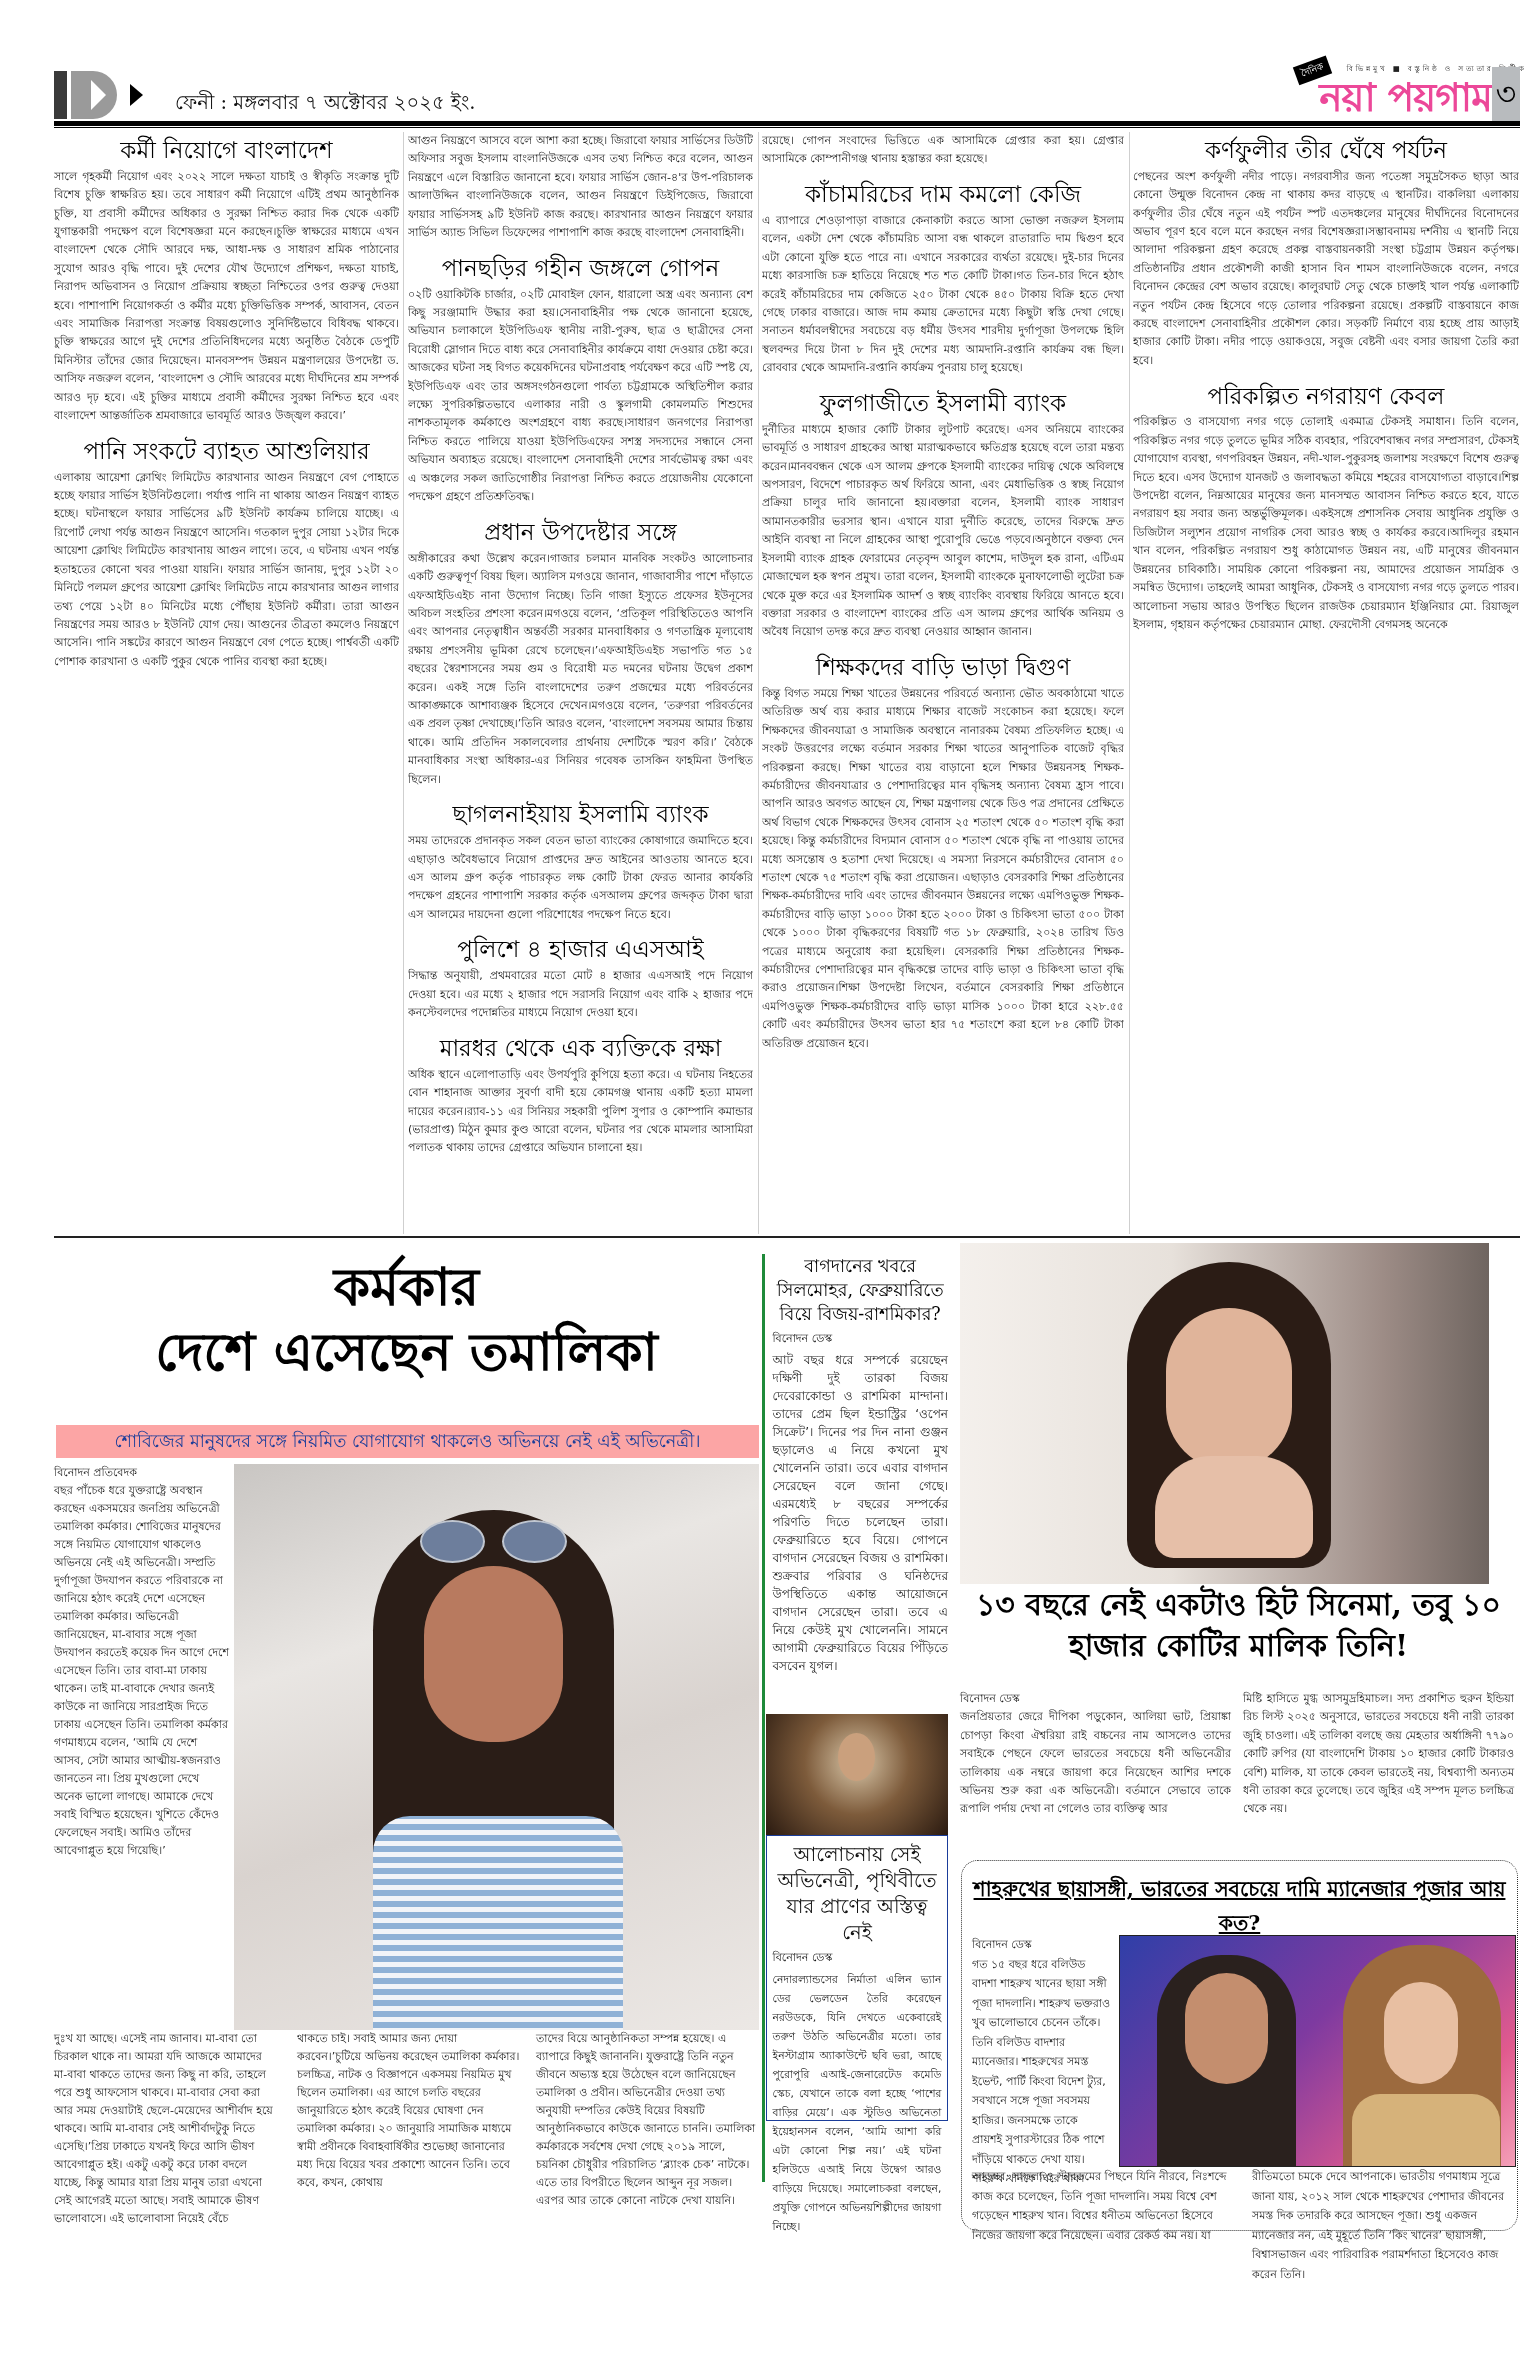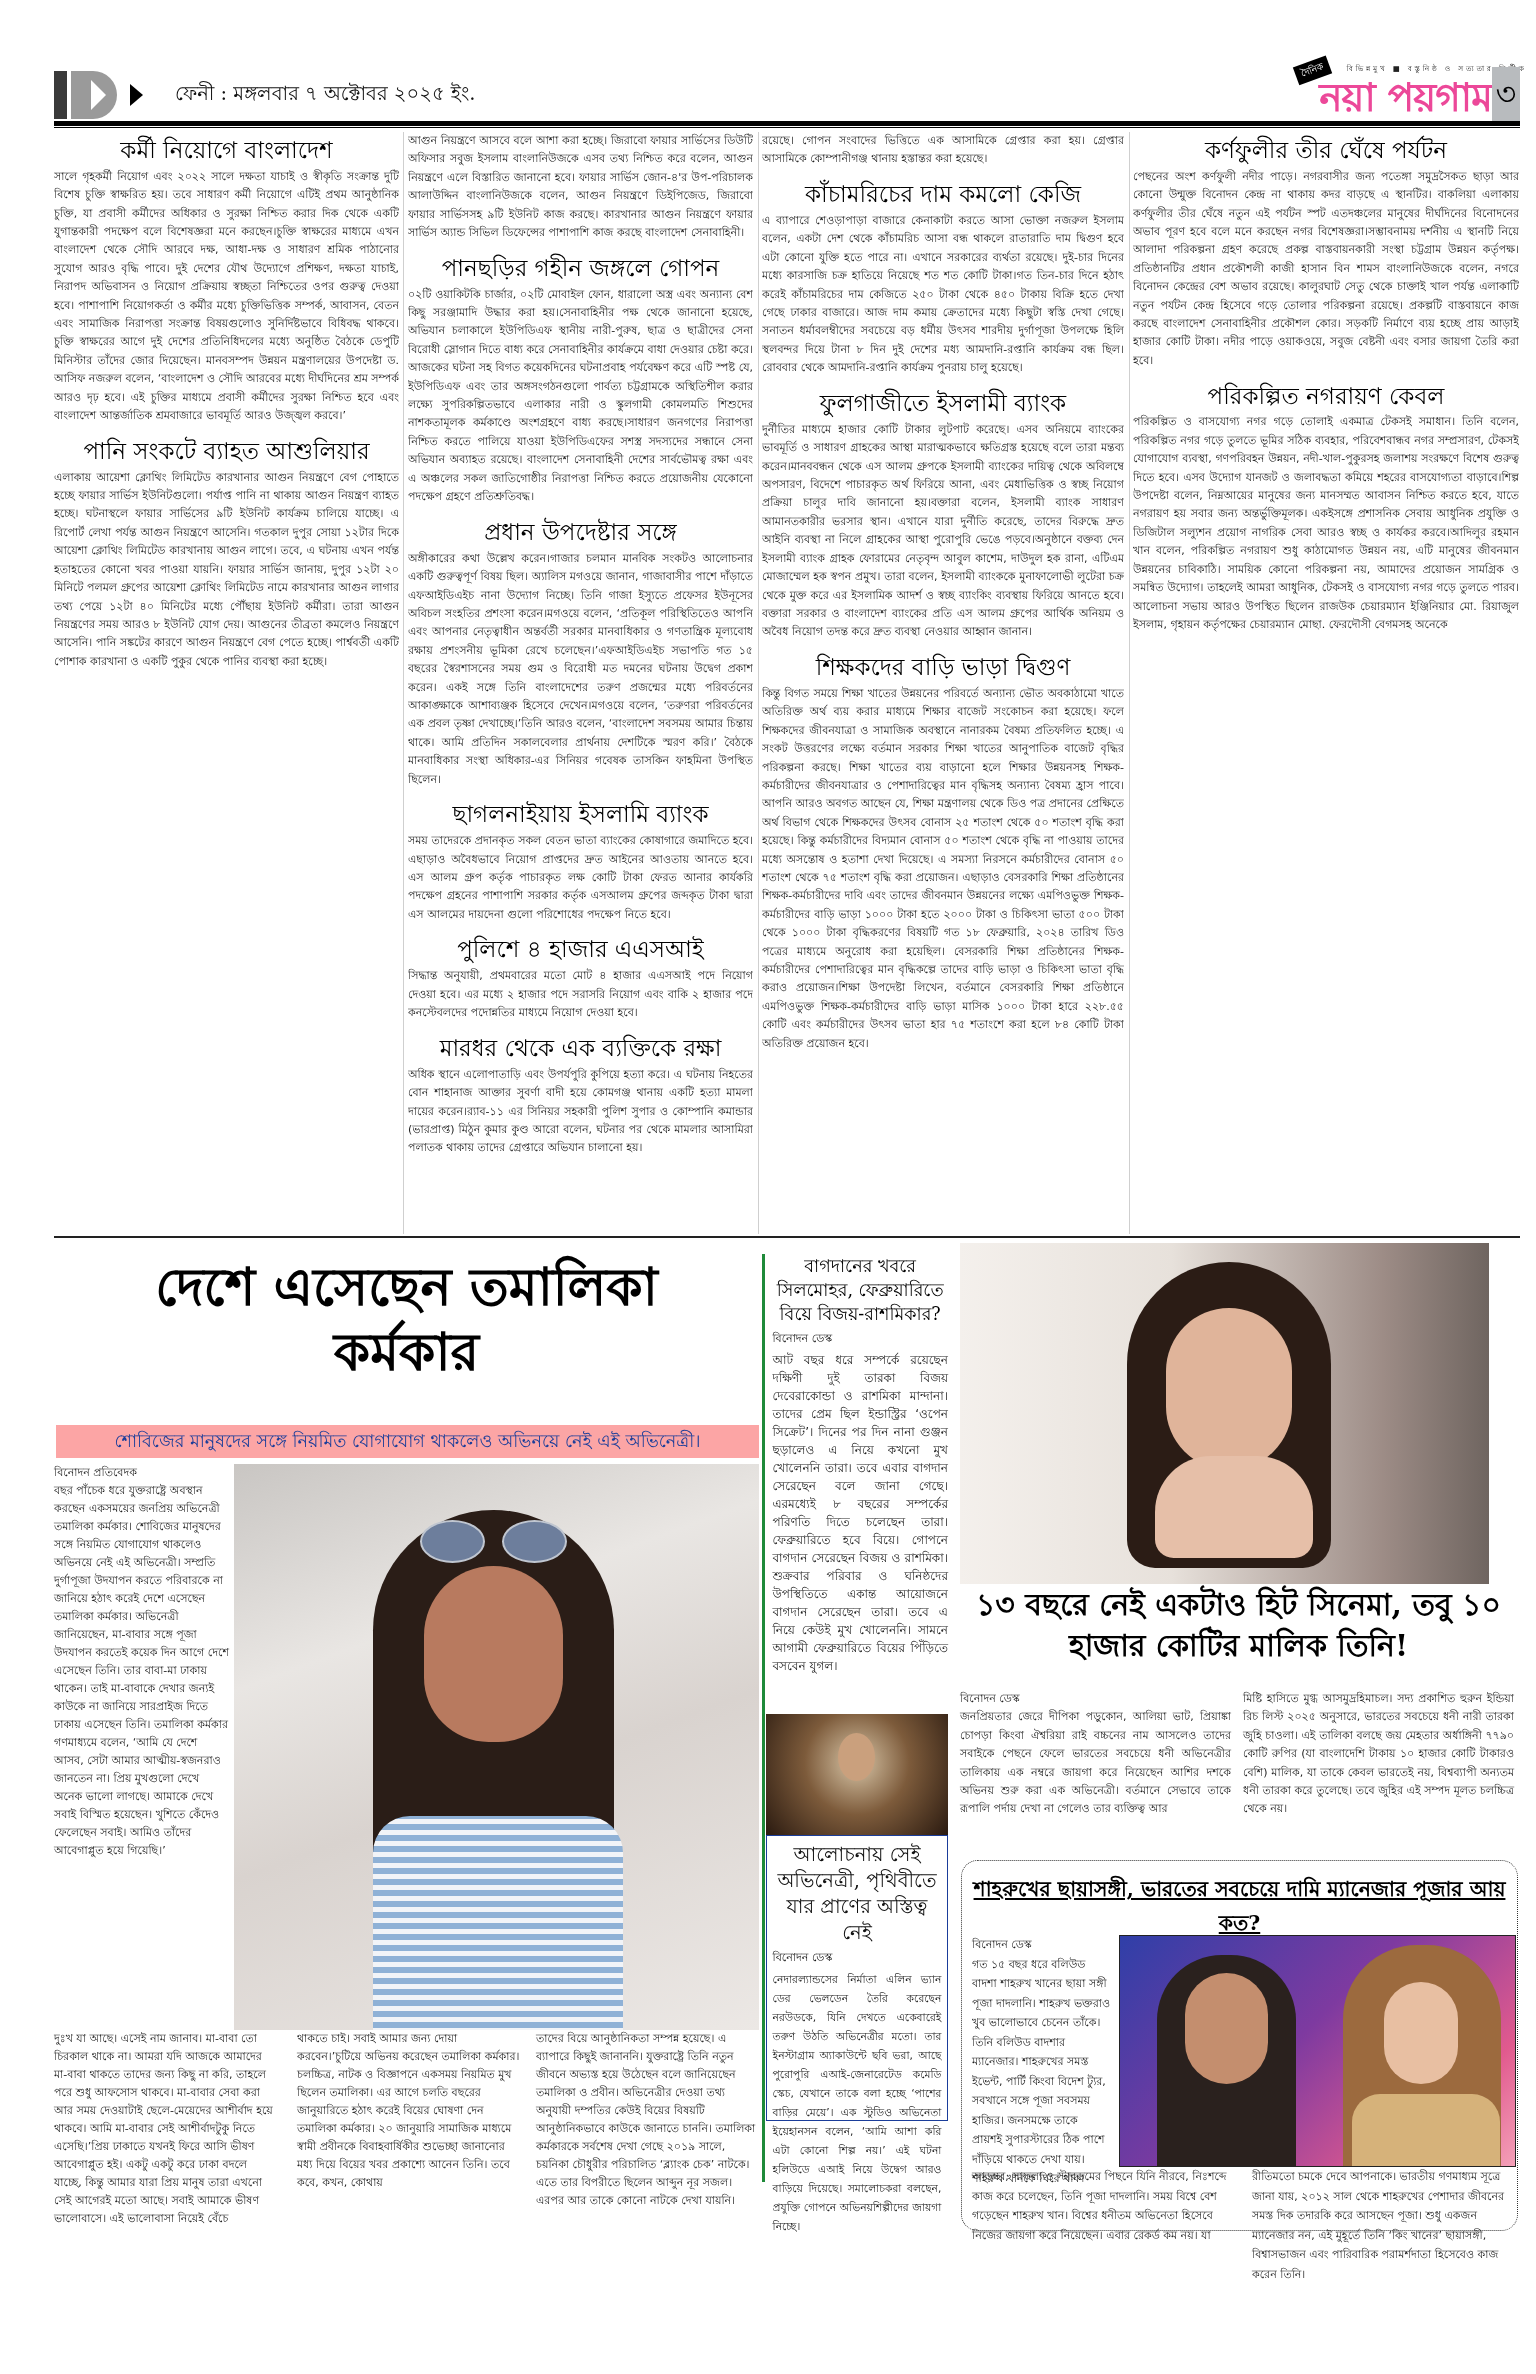--- a/index.html
+++ b/index.html
@@ -8,21 +8,21 @@
 
   .page { position: absolute; left: 0; top: 0; width: 1536px; height: 2375px; }
 
   
   .header { position: absolute; left: 54px; top: 67px; width: 1466px; height: 58px; }
   .page-tab { position: absolute; left: 0; top: 3.7px; width: 102px; height: 48px; }
   .page-tab .bar { position: absolute; left: 0; top: 0; width: 13px; height: 48px; background: #3a3a3a; }
   .page-tab .shape { position: absolute; left: 16.7px; top: 0; width: 46px; height: 48px; background: #9a9a9a; border-radius: 0 24px 24px 0; }
   .page-tab .chev { position: absolute; left: 37px; top: 9.3px; width: 0; height: 0; border-top: 15px solid transparent; border-bottom: 15px solid transparent; border-left: 15px solid #fff; }
   .page-tab .arrow { position: absolute; left: 76px; top: 13px; width: 0; height: 0; border-top: 11px solid transparent; border-bottom: 11px solid transparent; border-left: 13px solid #000; }
-  .dateline { position: absolute; left: 121px; top: 12px; font-size: 19.5px; color: #111; font-family: "DejaVu Serif", serif; }
+  .dateline { position: absolute; left: 121px; top: 21px; font-size: 19.5px; color: #111; font-family: "DejaVu Serif", serif; }
   .masthead { position: absolute; right: 28px; top: -1.9px; height: 56px; display: flex; align-items: flex-end; }
   .masthead .tag { position: absolute; left: -5.6px; top: -3.7px; background: #000; color: #fff; font-size: 9.3px; padding: 1.9px 5.6px; transform: rotate(-20deg); }
   .masthead .tagline { position: absolute; left: 46px; top: -1.9px; font-size: 7.4px; letter-spacing: 2.8px; white-space: nowrap; color: #222; }
   .masthead .name { font-size: 39px; font-weight: bold; color: #ec4899; font-family: "DejaVu Serif", serif; letter-spacing: -0.9px; line-height: 48px; padding-left: 18.6px; }
   .page-num { position: absolute; right: 0; top: 0; width: 28px; height: 54px; background: #b8bbbe; font-size: 32px; color: #000; text-align: center; line-height: 54px; font-family: "DejaVu Serif", serif; }
   .rule-thick { position: absolute; left: 54px; top: 121px; width: 1466px; height: 4.6px; background: #000; }
   .rule-thin { position: absolute; left: 54px; top: 127px; width: 1466px; height: 1.4px; background: #000; }
 
   
   .col { position: absolute; overflow: hidden; }
@@ -176,22 +176,22 @@
     </div>
     <div class="story">
       <h2>পরিকল্পিত নগরায়ণ কেবল</h2>
       <p>পরিকল্পিত ও বাসযোগ্য নগর গড়ে তোলাই একমাত্র টেকসই সমাধান। তিনি বলেন, পরিকল্পিত নগর গড়ে তুলতে ভূমির সঠিক ব্যবহার, পরিবেশবান্ধব নগর সম্প্রসারণ, টেকসই যোগাযোগ ব্যবস্থা, গণপরিবহন উন্নয়ন, নদী-খাল-পুকুরসহ জলাশয় সংরক্ষণে বিশেষ গুরুত্ব দিতে হবে। এসব উদ্যোগ যানজট ও জলাবদ্ধতা কমিয়ে শহরের বাসযোগ্যতা বাড়াবে।শিল্প উপদেষ্টা বলেন, নিম্নআয়ের মানুষের জন্য মানসম্মত আবাসন নিশ্চিত করতে হবে, যাতে নগরায়ণ হয় সবার জন্য অন্তর্ভুক্তিমূলক। একইসঙ্গে প্রশাসনিক সেবায় আধুনিক প্রযুক্তি ও ডিজিটাল সল্যুশন প্রয়োগ নাগরিক সেবা আরও স্বচ্ছ ও কার্যকর করবে।আদিলুর রহমান খান বলেন, পরিকল্পিত নগরায়ণ শুধু কাঠামোগত উন্নয়ন নয়, এটি মানুষের জীবনমান উন্নয়নের চাবিকাঠি। সাময়িক কোনো পরিকল্পনা নয়, আমাদের প্রয়োজন সামগ্রিক ও সমন্বিত উদ্যোগ। তাহলেই আমরা আধুনিক, টেকসই ও বাসযোগ্য নগর গড়ে তুলতে পারব।আলোচনা সভায় আরও উপস্থিত ছিলেন রাজউক চেয়ারম্যান ইঞ্জিনিয়ার মো. রিয়াজুল ইসলাম, গৃহায়ন কর্তৃপক্ষের চেয়ারম্যান মোছা. ফেরদৌসী বেগমসহ অনেকে</p>
     </div>
   </div>
 
   <div class="section-rule"></div>
 
   <div class="ent-headline">
+    <div>কর্মকার</div>
     <div>দেশে এসেছেন তমালিকা</div>
-    <div>কর্মকার</div>
   </div>
   <div class="ent-sub">শোবিজের মানুষদের সঙ্গে নিয়মিত যোগাযোগ থাকলেও অভিনয়ে নেই এই অভিনেত্রী।</div>
 
   <div class="ent-byline-col">
     <div>বিনোদন প্রতিবেদক</div>
     <div>বছর পাঁচেক ধরে যুক্তরাষ্ট্রে অবস্থান করছেন একসময়ের জনপ্রিয় অভিনেত্রী তমালিকা কর্মকার। শোবিজের মানুষদের সঙ্গে নিয়মিত যোগাযোগ থাকলেও অভিনয়ে নেই এই অভিনেত্রী। সম্প্রতি দুর্গাপূজা উদযাপন করতে পরিবারকে না জানিয়ে হঠাৎ করেই দেশে এসেছেন তমালিকা কর্মকার। অভিনেত্রী জানিয়েছেন, মা-বাবার সঙ্গে পূজা উদযাপন করতেই কয়েক দিন আগে দেশে এসেছেন তিনি। তার বাবা-মা ঢাকায় থাকেন। তাই মা-বাবাকে দেখার জন্যই কাউকে না জানিয়ে সারপ্রাইজ দিতে ঢাকায় এসেছেন তিনি। তমালিকা কর্মকার গণমাধ্যমে বলেন, ‘আমি যে দেশে আসব, সেটা আমার আত্মীয়-স্বজনরাও জানতেন না। প্রিয় মুখগুলো দেখে অনেক ভালো লাগছে। আমাকে দেখে সবাই বিস্মিত হয়েছেন। খুশিতে কেঁদেও ফেলেছেন সবাই। আমিও তাঁদের আবেগাপ্লুত হয়ে গিয়েছি।’</div>
   </div>
 
   <div class="photo photo-tamalika">
     <div class="hair"></div>

